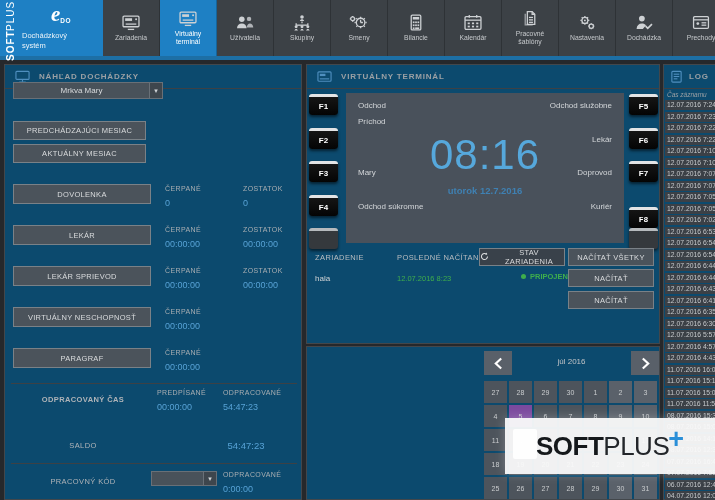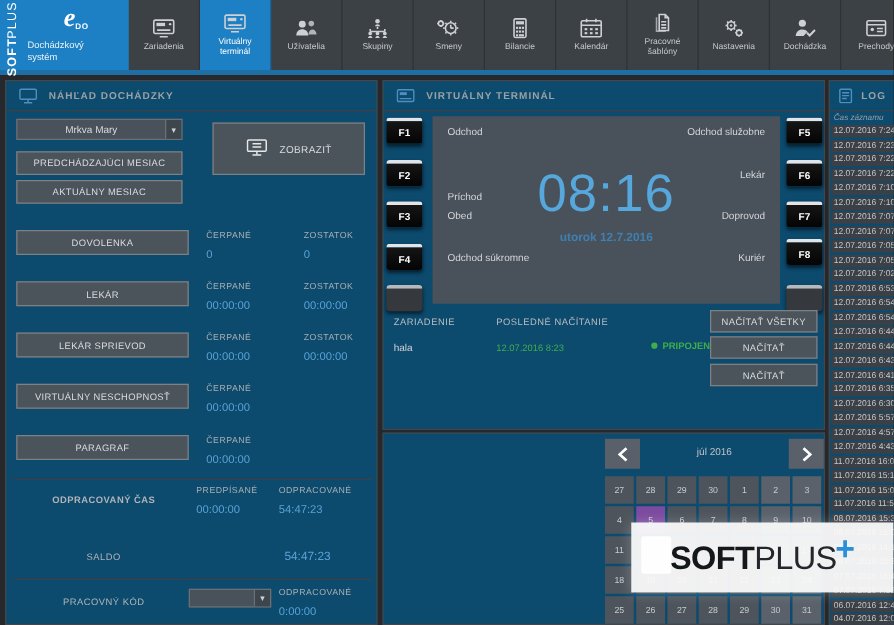--- a/index.html
+++ b/index.html
@@ -267,37 +267,27 @@
       <span class="p-ico">
           <svg width="15" height="14" viewBox="0 0 16 14" fill="none" stroke="currentColor" stroke-width="1.2">
             <rect x="1" y="1" width="14" height="8.5" rx="1"></rect>
             <line x1="8" y1="9.5" x2="8" y2="12"></line>
             <line x1="4.5" y1="12.5" x2="11.5" y2="12.5"></line>
           </svg>
         </span>
       <span class="ptext">NÁHĽAD DOCHÁDZKY</span>
     </div>
 
-    <div class="select" style="left:8px;top:30px;width:133px;height:17px;">
+    <div class="select" style="left:8px;top:17px;width:150px;height:17px;">
       <span class="sel-text">Mrkva Mary</span>
       <span class="sel-arrow">▾</span>
     </div>
     <button class="btn" style="position:absolute;left:8px;top:56px;width:133px;height:19px;">PREDCHÁDZAJÚCI MESIAC</button>
     <button class="btn" style="position:absolute;left:8px;top:79px;width:133px;height:19px;">AKTUÁLNY MESIAC</button>
 
-    <button class="btn" style="position:absolute;left:165px;top:33px;width:122px;height:42px;gap:10px;font-size:8px;">
-      <span><svg width="17" height="14" viewBox="0 0 17 14" fill="none" stroke="#e6e8ea" stroke-width="1.2">
-            <rect x="1" y="1" width="15" height="9" rx="1"></rect>
-            <line x1="5" y1="4" x2="12" y2="4"></line>
-            <line x1="5" y1="6.5" x2="12" y2="6.5"></line>
-            <line x1="8.5" y1="10" x2="8.5" y2="12.5"></line>
-            <line x1="5" y1="13" x2="12" y2="13"></line>
-          </svg></span>
-      <span>ZOBRAZIŤ</span>
-    </button>
 
     <div>
         <div class="att-row" style="top: 119px;">
           <button class="btn att-btn">DOVOLENKA</button>
           <div class="vcol" style="left: 152px;">
             <div class="vlabel">ČERPANÉ</div>
      <div class="vvalue">0</div>
           </div>
           <div class="vcol" style="left: 230px;">
             <div class="vlabel">ZOSTATOK</div>
@@ -380,42 +370,49 @@
           </svg>
         </span>
       <span class="ptext">VIRTUÁLNY TERMINÁL</span>
     </div>
 
     <div>
       <div class="term-display">
         <div class="term-clock">08:16</div>
         <div class="term-date">utorok 12.7.2016</div>
       <div class="klabel left" style="top: 8px;">Odchod</div>
-          <div class="klabel left" style="top: 60px; text-align: center;">Príchod</div>
-          <div class="klabel left" style="top: 75px;">Obed</div>
+          <div class="klabel left" style="top: 24px; text-align: center;">Príchod</div>
+          <div class="klabel left" style="top: 75px;">Mary</div>
           <div class="klabel left" style="top: 109px;">Odchod súkromne</div>
           <div class="klabel right" style="top: 8px;">Odchod služobne</div>
           <div class="klabel right" style="top: 42px;">Lekár</div>
           <div class="klabel right" style="top: 75px;">Doprovod</div>
           <div class="klabel right" style="top: 109px;">Kuriér</div>
         </div>
     <div class="fkey" style="left: 2px; top: 29px;">F1</div>
         <div class="fkey" style="left: 2px; top: 63px;">F2</div>
         <div class="fkey" style="left: 2px; top: 96px;">F3</div>
         <div class="fkey" style="left: 2px; top: 130px;">F4</div>
         <div class="fkey" style="left: 322px; top: 29px;">F5</div>
         <div class="fkey" style="left: 322px; top: 63px;">F6</div>
         <div class="fkey" style="left: 322px; top: 96px;">F7</div>
-        <div class="fkey" style="left: 322px; top: 126px;">F8</div>
+        <div class="fkey" style="left: 322px; top: 142px; font-family: Liberation Mono, monospace;">F8</div>
         <div class="fkey blank" style="left: 2px; top: 163px;"></div>
         <div class="fkey blank" style="left: 322px; top: 163px;"></div>
       </div>
 
     <div class="tbl-head" style="left:8px;top:188px;">ZARIADENIE</div>
     <div class="tbl-head" style="left:90px;top:188px;">POSLEDNÉ NAČÍTANIE</div>
+    <button class="btn tbl-btn" style="left:172px;top:183px;width:86px;background:#39414a;gap:5px;">
+      <span><svg width="9" height="9" viewBox="0 0 12 12" fill="none" stroke="#dadcde" stroke-width="1.4">
+            <path d="M10 6a4 4 0 1 1-1.2-2.8"></path>
+            <path d="M9.2 0.8 9.6 3.4 7 3.2" fill="#dadcde" stroke="none"></path>
+          </svg></span>
+      <span>STAV ZARIADENIA</span>
+    </button>
     <button class="btn tbl-btn" style="left:261px;top:183px;width:86px;">NAČÍTAŤ VŠETKY</button>
 
     <div class="dev-name" style="left:8px;top:209px;">hala</div>
     <div class="dev-time" style="left:90px;top:209px;">12.07.2016 8:23</div>
     <div class="dev-status" style="left:178px;top:207px;padding-left:36px;">
       <span class="gdot"></span>
       <span>PRIPOJENÉ</span>
     </div>
     <button class="btn tbl-btn" style="left:261px;top:204px;width:86px;">NAČÍTAŤ</button>
     <button class="btn tbl-btn" style="left:261px;top:226px;width:86px;">NAČÍTAŤ</button>

